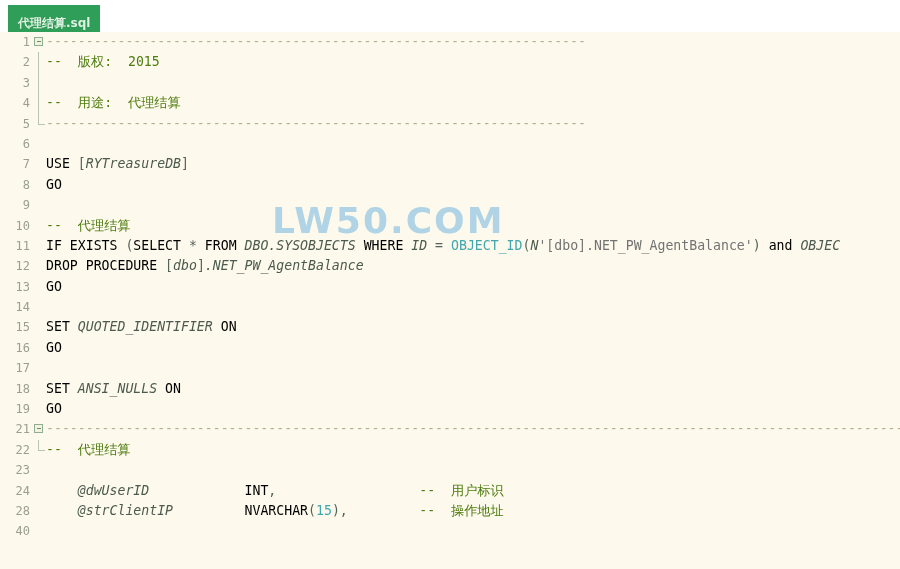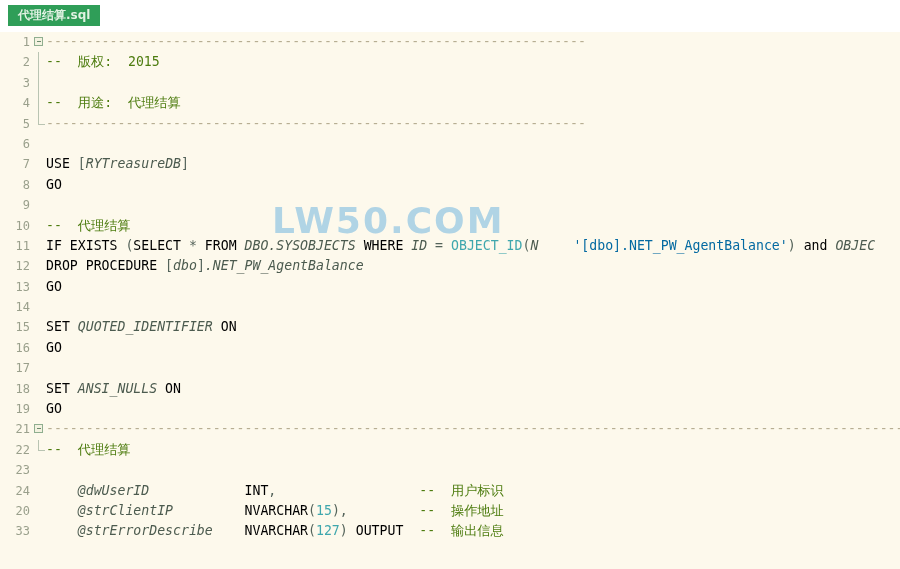--- a/index.html
+++ b/index.html
@@ -20,21 +20,21 @@
     left: 0; top: 0;
     width: 900px;
     height: 32px;
     background: #ffffff;
   }
   #tab {
     position: absolute;
     left: 8px;
     top: 5px;
     height: 21px;
-    padding: 0 10px;
+    padding: 8px 10px;
     background: #2f9e58;
     color: #dff3e2;
     font-family: "DejaVu Sans", "Liberation Sans", sans-serif;
     font-size: 12px;
     line-height: 21px;
     white-space: nowrap;
     letter-spacing: 0px;
     font-weight: 700;
     text-shadow: 0 0 1px rgba(0,0,0,.15);
   }
@@ -113,21 +113,21 @@
     position: absolute;
     left: 46px;
     top: 0;
     white-space: pre;
   }
 
   
   .kw   { color: #000000; }          
   .cmt  { color: #4d7c0f; }          
   .id   { color: #4c5b4f; font-style: italic; }          
-  .str  { color: #0369a1; margin-left: 35px; }          
+  .str  { color: #737373; }          
   .num  { color: #3fa7ad; }          
   .fn   { color: #3fa7ad; }          
   .br   { color: #54635a; }          
   .dash { color: #b7ae93; }          
 
   
   #watermark {
     position: absolute;
     left: 272px;
     top: 168px;
@@ -268,25 +268,24 @@
     <div class="line">
       <span class="ln">23</span>
     </div>
 
     <div class="line">
       <span class="ln">24</span>
       <span class="code"><span class="id">    @dwUserID            </span><span class="kw">INT</span><span class="br">,</span><span class="id">                  </span><span class="cmt">--  用户标识</span></span>
     </div>
 
     <div class="line">
-      <span class="ln">20</span>
+      <span class="ln">28</span>
       <span class="code"><span class="id">    @strClientIP         </span><span class="kw">NVARCHAR</span><span class="br">(</span><span class="num">15</span><span class="br">),</span><span class="id">         </span><span class="cmt">--  操作地址</span></span>
     </div>
 
     <div class="line">
-      <span class="ln">33</span>
-      <span class="code"><span class="id">    @strErrorDescribe    </span><span class="kw">NVARCHAR</span><span class="br">(</span><span class="num">127</span><span class="br">) </span><span class="kw">OUTPUT</span><span class="id">  </span><span class="cmt">--  输出信息</span></span>
+      <span class="ln">40</span>
     </div>
 
   </div>
 
   <div id="watermark">LW50.COM</div>
 </div>
 
 </body></html>

